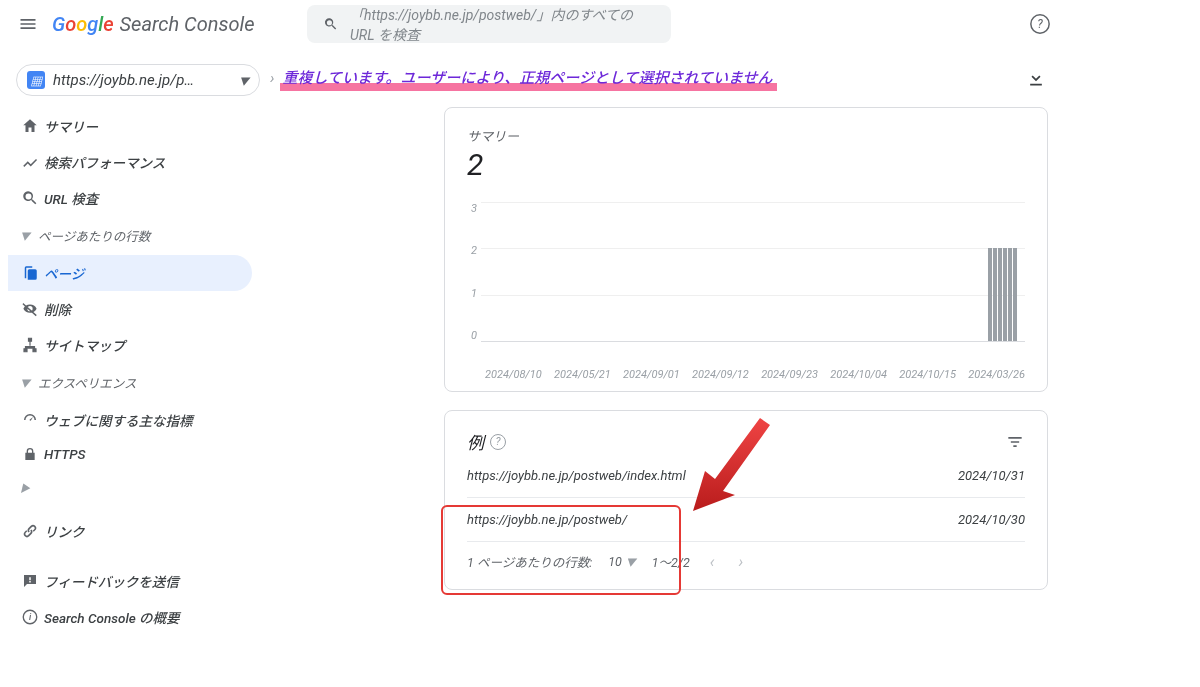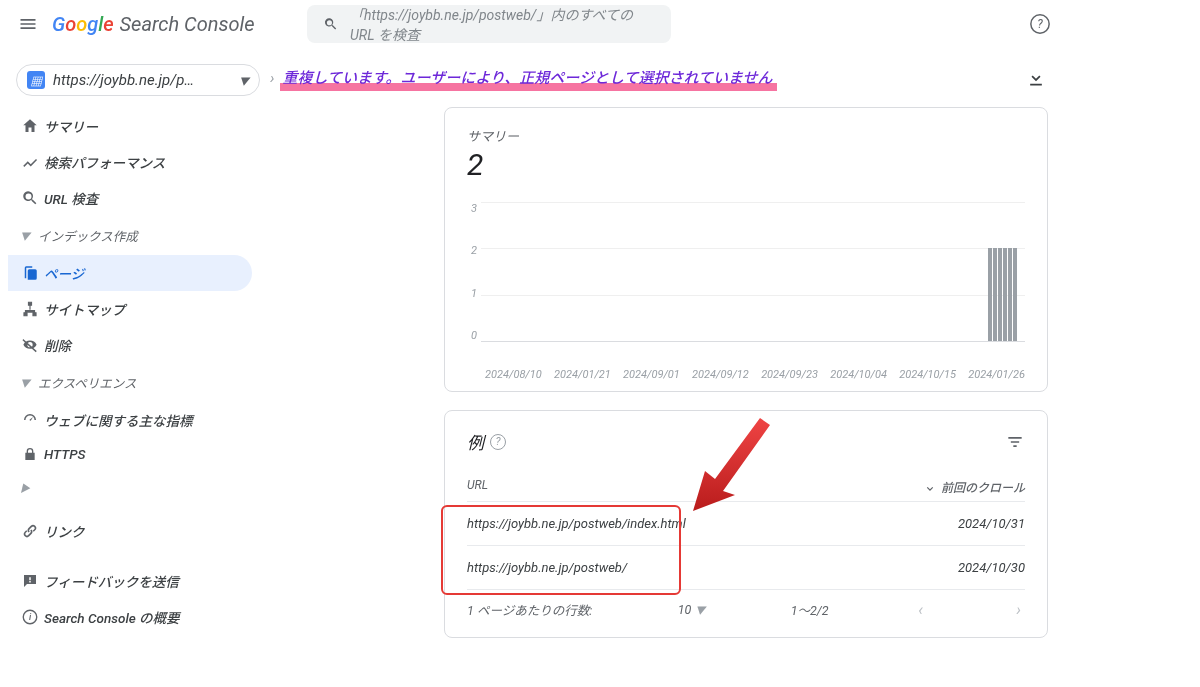--- a/index.html
+++ b/index.html
@@ -58,21 +58,21 @@
     .ex-card { padding: 18px 22px; position:relative;}
     .ex-head { display:flex; align-items:center; gap:6px; font-size:17px; color:#202124;}
     .ex-help { width:16px; height:16px; border:1.5px solid #9aa0a6; border-radius:50%; font-size:11px; display:flex; align-items:center; justify-content:center; color:#9aa0a6;}
     .filter-icon { margin-left:auto; color:#5f6368; cursor:pointer;}
     .tbl-head { display:flex; padding: 24px 0 6px 0; border-bottom: 1px solid #e8eaed; font-size:12px; color:#5f6368;}
     .col-url { flex:1; }
     .col-crawl { width: 180px; text-align:right; display:flex; align-items:center; justify-content:flex-end; gap:4px; font-weight:500; cursor:pointer;}
     .row { display:flex; padding: 14px 0; border-bottom:1px solid #e8eaed; font-size:13px; color:#3c4043;}
     .row .r-url{flex:1;}
     .row .r-date{width:180px; text-align:right;}
-    .pager { display:flex; align-items:center; justify-content:space-between; font-size:12.5px; color:#5f6368; padding-top:10px;}
+    .pager { display:flex; align-items:center; justify-content:flex-start; gap:16px; font-size:12.5px; color:#5f6368; padding-top:10px;}
     .pager .sel{ display:flex; align-items:center; gap:4px; cursor:pointer;}
     .pager .pg-btn{ color:#bdc1c6; font-size:16px; cursor:pointer; padding:0 4px;}
 
     .red-box { position:absolute; border:2px solid #e53935; border-radius:6px;}
     .arrow-wrap{ position:absolute; pointer-events:none;}
 
     svg { display:block;}
   </style>
 </head>
 <body>
@@ -131,45 +131,45 @@
         <span class="ni-icon">
             <svg width="18" height="18" viewBox="0 0 24 24">
               <path fill="currentColor" d="M15.5 14h-.79l-.28-.27a6.5 6.5 0 1 0-.7.7l.27.28v.79l5 4.99L20.49 19l-4.99-5zM10 14a4 4 0 1 1 0-8 4 4 0 0 1 0 8z"></path>
             </svg>
           </span>
         <span>URL 検査</span>
       </div>
 
       <div class="navgroup">
           <span class="chev">▼</span>
-          <span>インデックス作成</span>
+          <span>ページあたりの行数</span>
         </div>
       <div class="navitem active">
         <span class="ni-icon">
             <svg width="18" height="18" viewBox="0 0 24 24">
               <path fill="currentColor" d="M15 3H7a2 2 0 0 0-2 2v14h2V5h8V3zm4 4H11a2 2 0 0 0-2 2v12h10a2 2 0 0 0 2-2V9a2 2 0 0 0-2-2z"></path>
             </svg>
           </span>
         <span>ページ</span>
       </div>
       <div class="navitem">
         <span class="ni-icon">
             <svg width="18" height="18" viewBox="0 0 24 24">
+              <path fill="currentColor" d="M12 6a9.77 9.77 0 0 1 8.82 5.5A9.77 9.77 0 0 1 12 17a9.77 9.77 0 0 1-8.82-5.5A9.77 9.77 0 0 1 12 6m0 2a3.5 3.5 0 1 0 0 7 3.5 3.5 0 0 0 0-7zM3 4l18 16-1.3 1.5L2 5.5 3 4z"></path>
+            </svg>
+          </span>
+        <span>削除</span>
+      </div>
+      <div class="navitem">
+        <span class="ni-icon">
+            <svg width="18" height="18" viewBox="0 0 24 24">
               <path fill="currentColor" d="M10 3h4v4h-4zM4 17h4v4H4zm12 0h4v4h-4zM12 7v6m-6 4v-3h12v3M6 14h12" stroke="currentColor" stroke-width="1.6"></path>
             </svg>
           </span>
         <span>サイトマップ</span>
-      </div>
-      <div class="navitem">
-        <span class="ni-icon">
-            <svg width="18" height="18" viewBox="0 0 24 24">
-              <path fill="currentColor" d="M12 6a9.77 9.77 0 0 1 8.82 5.5A9.77 9.77 0 0 1 12 17a9.77 9.77 0 0 1-8.82-5.5A9.77 9.77 0 0 1 12 6m0 2a3.5 3.5 0 1 0 0 7 3.5 3.5 0 0 0 0-7zM3 4l18 16-1.3 1.5L2 5.5 3 4z"></path>
-            </svg>
-          </span>
-        <span>削除</span>
       </div>
 
       <div class="navgroup">
           <span class="chev">▼</span>
           <span>エクスペリエンス</span>
         </div>
       <div class="navitem">
         <span class="ni-icon">
             <svg width="18" height="18" viewBox="0 0 24 24">
               <path fill="currentColor" d="M12 4a8 8 0 0 0-8 8h2a6 6 0 1 1 12 0h2a8 8 0 0 0-8-8zm-1 8l5-4-3 5-2-1z"></path>
@@ -253,27 +253,27 @@
               <div class="bar" style="height:93px"></div>
               <div class="bar" style="height:93px"></div>
               <div class="bar" style="height:93px"></div>
               <div class="bar" style="height:93px"></div>
               <div class="bar" style="height:93px"></div>
             </div>
           </div>
         </div>
         <div class="xlabels">
           <span>2024/08/10</span>
-          <span>2024/01/21</span>
+          <span>2024/05/21</span>
           <span>2024/09/01</span>
           <span>2024/09/12</span>
           <span>2024/09/23</span>
           <span>2024/10/04</span>
           <span>2024/10/15</span>
-          <span>2024/01/26</span>
+          <span>2024/03/26</span>
         </div>
       </div>
 
       <div class="card ex-card">
         <div class="ex-head">
           <span>例</span>
           <span class="ex-help">?</span>
           <span class="filter-icon">
             <svg width="20" height="20" viewBox="0 0 24 24">
                 <path fill="currentColor" d="M4 6h16v2H4zm3 5h10v2H7zm3 5h4v2h-4z"></path>
@@ -286,29 +286,20 @@
             <defs>
                 <linearGradient id="rg" x1="0" y1="0" x2="0" y2="1">
                   <stop offset="0" stop-color="#ef4444"></stop>
                   <stop offset="1" stop-color="#b91c1c"></stop>
                 </linearGradient>
               </defs>
             <polygon points="85,5 95,12 48,78 60,82 18,98 30,58 40,66" fill="url(#rg)"></polygon>
           </svg>
         </div>
 
-        <div class="tbl-head">
-          <span class="col-url">URL</span>
-          <span class="col-crawl">
-            <svg width="14" height="14" viewBox="0 0 24 24">
-                <path fill="currentColor" d="M12 4v12l-4-4-1.4 1.4L12 19l5.4-5.6L16 12l-4 4V4z"></path>
-              </svg>
-            <span>前回のクロール</span>
-          </span>
-        </div>
 
         <div class="red-box" style="left:-4px; top:94px; width:240px; height:90px;"></div>
 
         <div class="row">
           <span class="r-url">https://joybb.ne.jp/postweb/index.html</span>
           <span class="r-date">2024/10/31</span>
         </div>
         <div class="row">
           <span class="r-url">https://joybb.ne.jp/postweb/</span>
           <span class="r-date">2024/10/30</span>

